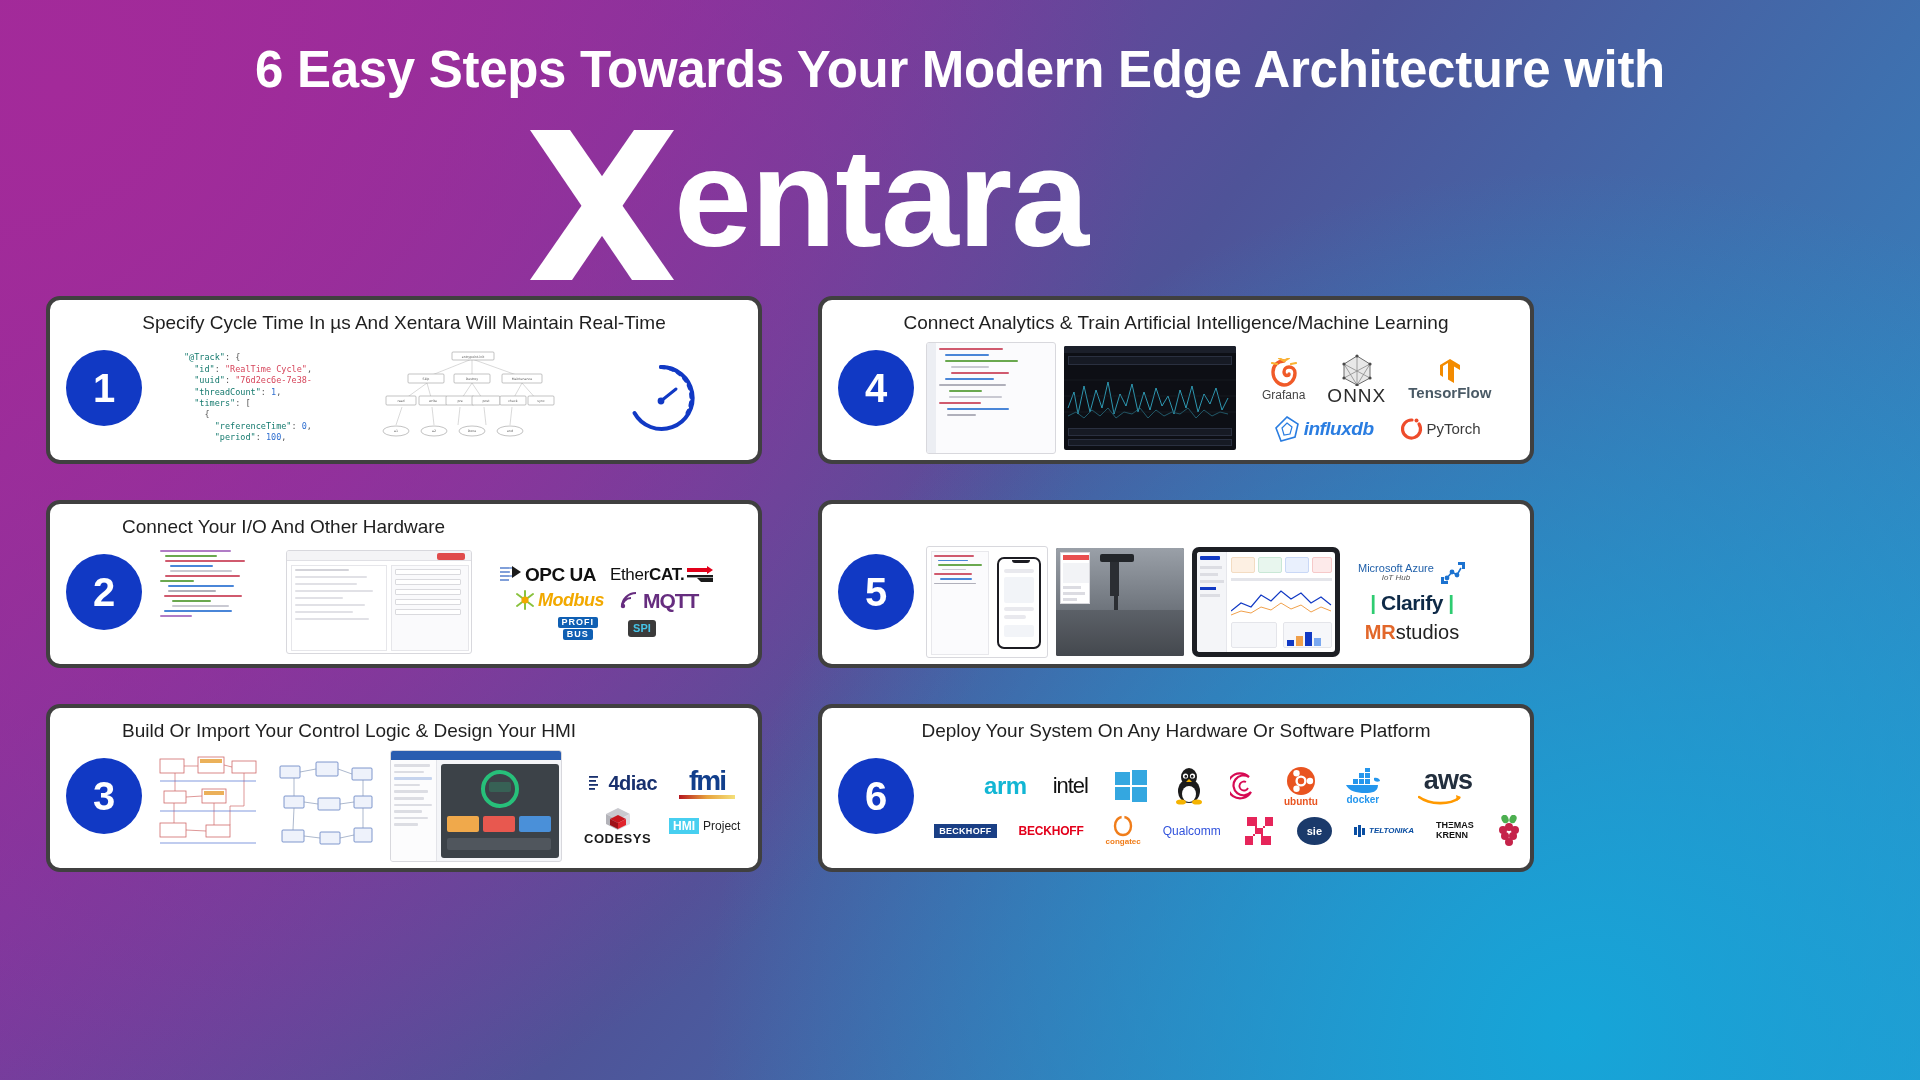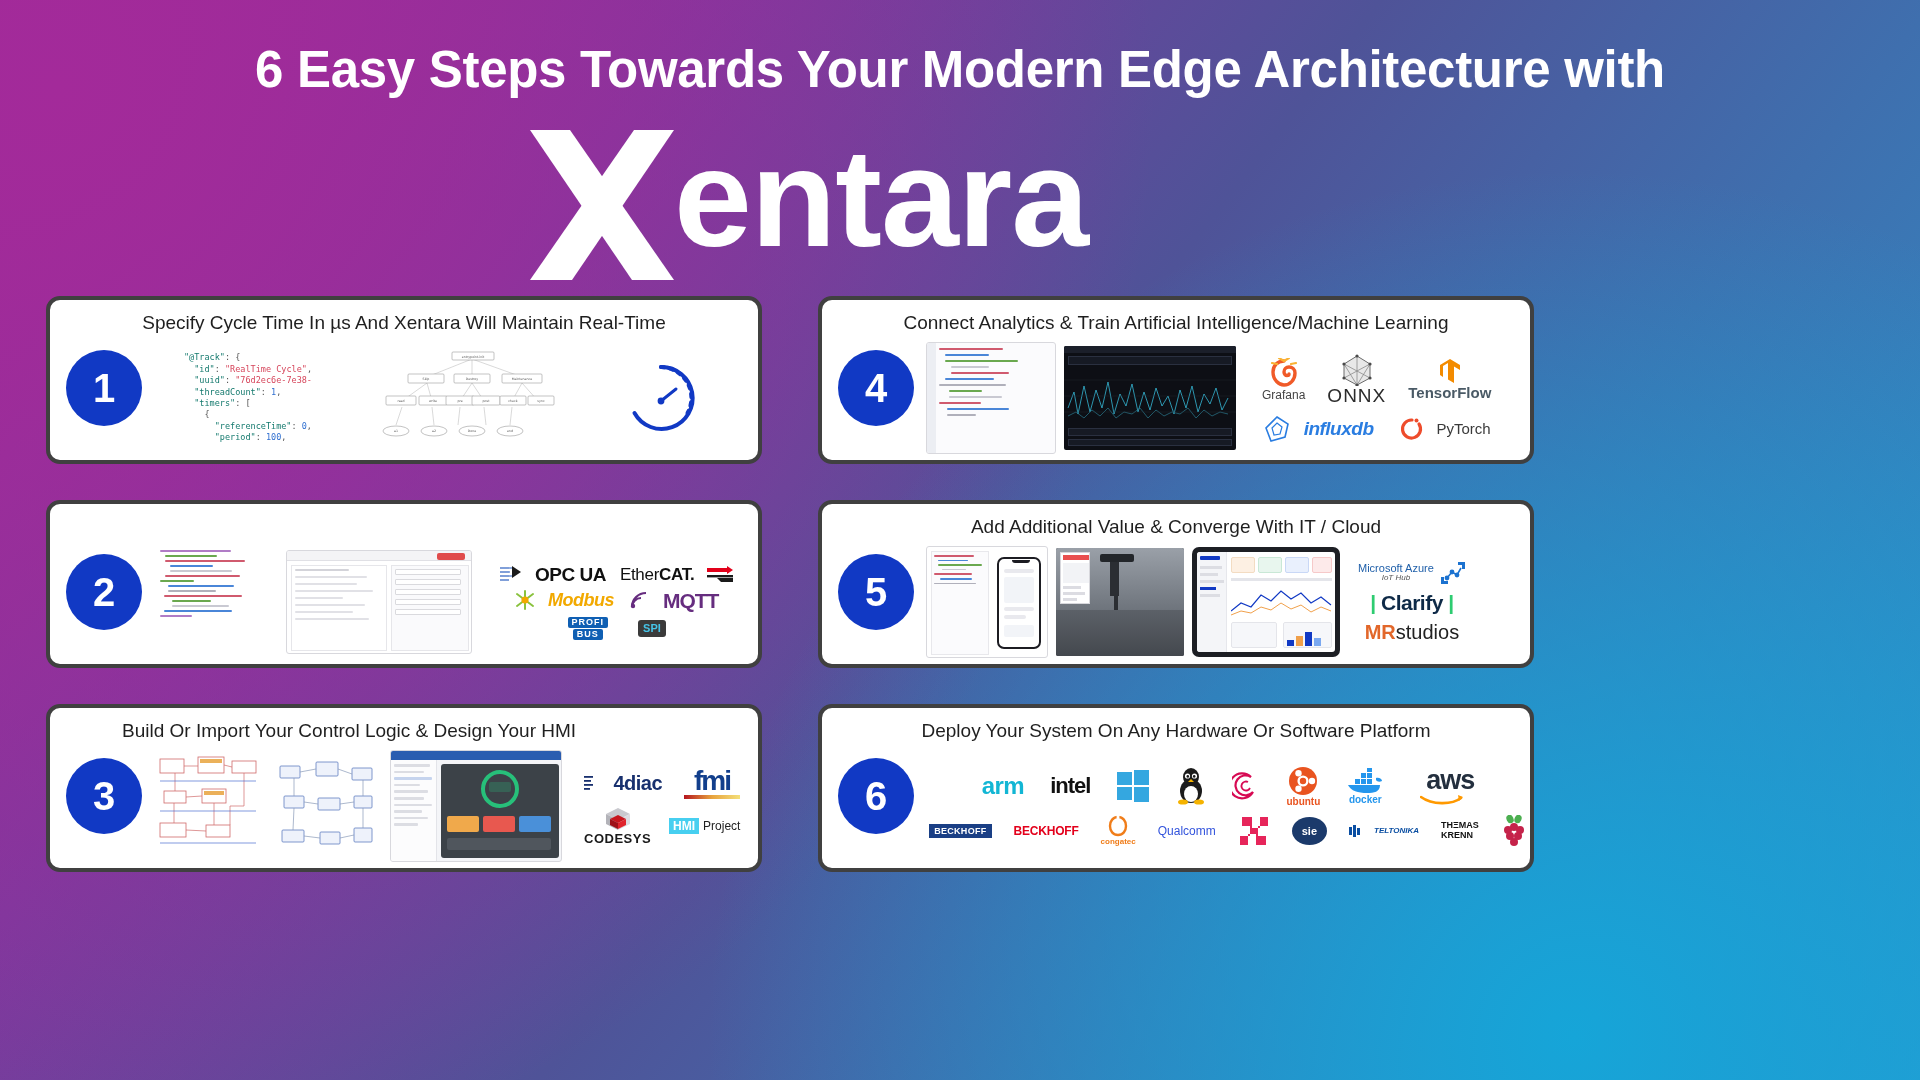--- a/index.html
+++ b/index.html
@@ -88,21 +88,21 @@
   
   .gauge { position: relative; width: 74px; height: 74px; }
 
   
   .mock-line { position: absolute; border-radius: 1px; }
   .mock-bar { position: absolute; }
 
   
   .logos { display: flex; flex-direction: column; justify-content: center; gap: 2px; flex: none; }
   .logo-row { display: flex; align-items: center; justify-content: center; gap: 10px; }
-  .logo { display: flex; align-items: center; gap: 13px; line-height: 1; white-space: nowrap; }
+  .logo { display: flex; align-items: center; gap: 3px; line-height: 1; white-space: nowrap; }
   .logo-text { font-weight: 700; }
 
   
   .lg-opcua { font-size: 19px; font-weight: 800; color: #101010; letter-spacing: -0.5px; }
   .lg-ethercat { font-size: 17px; color: #101010; letter-spacing: -0.3px; }
   .lg-ethercat b { font-weight: 800; }
   .lg-modbus { font-size: 18px; font-weight: 800; font-style: italic; color: #f2a900; letter-spacing: -0.5px; }
   .lg-mqtt { font-size: 21px; font-weight: 800; color: #662d7f; letter-spacing: -1px; }
   .lg-profibus { background: #0f5fb3; color: #fff; font-size: 9px; font-weight: 800; padding: 1px 4px; border-radius: 2px; letter-spacing: 1px; }
   .lg-spi { background: #3a3a3a; color: #46c4e8; font-size: 11px; font-weight: 800; padding: 3px 5px; border-radius: 3px; }
@@ -117,21 +117,21 @@
   .lg-tf { font-size: 15px; font-weight: 700; color: #4a5a66; }
   .lg-influx { font-size: 19px; font-weight: 800; font-style: italic; color: #2a7de1; letter-spacing: -0.5px; }
   .lg-pytorch { font-size: 15px; color: #3a3a3a; }
   .lg-azure { font-size: 11px; color: #1f5fa9; text-align: center; line-height: 1.1; }
   .lg-azure small { font-size: 8px; color: #555; display: block; font-style: italic; }
   .lg-clarify { font-size: 21px; font-weight: 800; color: #0e2a47; letter-spacing: -0.5px; }
   .lg-clarify i { color: #2ecc71; font-style: normal; }
   .lg-mr { font-size: 20px; color: #222; }
   .lg-mr b { color: #e2672a; font-weight: 800; }
   .lg-arm { font-size: 24px; font-weight: 700; color: #12b6d4; letter-spacing: -0.5px; }
-  .lg-intel { font-size: 22px; font-weight: 700; color: #111; letter-spacing: -1px; }
+  .lg-intel { font-size: 22px; font-weight: 400; color: #111; letter-spacing: -1px; }
   .lg-aws { font-size: 27px; font-weight: 700; color: #232f3e; letter-spacing: -1px; margin-left: 16px; }
   .lg-ubuntu { font-size: 10px; font-weight: 700; color: #e95420; }
   .lg-docker { font-size: 10px; font-weight: 700; color: #2496ed; }
   .lg-advantech { background: #1a3f85; color: #fff; font-size: 9px; font-weight: 800; padding: 2px 5px; letter-spacing: 0.3px; }
   .lg-beckhoff { font-size: 12px; font-weight: 800; color: #e3001b; letter-spacing: -0.2px; }
   .lg-congatec { font-size: 8px; font-weight: 700; color: #f07d1a; }
   .lg-qualcomm { font-size: 12px; color: #3253dc; }
   .lg-sie { background: #1b3a6b; color: #fff; font-size: 11px; font-weight: 700; border-radius: 50%; padding: 8px 10px; }
   .lg-teltonika { font-size: 8px; font-weight: 800; color: #0a4ea2; font-style: italic; }
   .lg-thomas { font-size: 9px; font-weight: 800; color: #111; line-height: 1.05; text-align: left; }
@@ -310,20 +310,21 @@
               <circle cx="16.5" cy="4.5" r="2" fill="#ee4c2c"></circle>
             </svg>
             <span class="lg-pytorch">PyTorch</span>
           </div>
         </div>
       </div>
     </div>
   </div>
 
   <div class="card">
+    <div class="card-title" style="text-align:left;left:72px;">Connect Your I/O And Other Hardware</div>
     <div class="badge">2</div>
     <div class="card-body">
 
       <div class="panel" style="width:124px;height:116px;background:#ffffff;">
         <div style="position:absolute;left:6px;top:6px;right:4px;">
           <div class="mock-line" style="position:relative;height:1.8px;width:62%;background:#b07cc6;margin-bottom:3.2px;"></div>
           <div class="mock-line" style="position:relative;height:1.8px;width:46%;background:#6aa84f;margin-bottom:3.2px;margin-left:5px;"></div>
           <div class="mock-line" style="position:relative;height:1.8px;width:70%;background:#d05a6e;margin-bottom:3.2px;margin-left:5px;"></div>
           <div class="mock-line" style="position:relative;height:1.8px;width:38%;background:#4a86d8;margin-bottom:3.2px;margin-left:10px;"></div>
           <div class="mock-line" style="position:relative;height:1.8px;width:54%;background:#c9c9d2;margin-bottom:3.2px;margin-left:10px;"></div>
@@ -419,21 +420,20 @@
           </div>
           <div class="logo">
             <span class="lg-spi">SPI</span>
           </div>
         </div>
       </div>
     </div>
   </div>
 
   <div class="card">
-    <div class="card-title">Add Additional Value &amp; Converge With IT / Cloud</div>
     <div class="badge">5</div>
     <div class="card-body">
 
       <div class="panel bordered" style="width:122px;height:112px;background:#fff;">
         <div class="mock-bar" style="left:4px;top:4px;width:58px;height:104px;background:#fbfbfd;border:1px solid #e8e8ec;"></div>
         <div style="position:absolute;left:7px;top:8px;">
           <div class="mock-line" style="position:relative;height:1.6px;width:40px;background:#d05a6e;margin-bottom:3px;"></div>
           <div class="mock-line" style="position:relative;height:1.6px;width:30px;background:#4a86d8;margin-bottom:3px;margin-left:4px;"></div>
           <div class="mock-line" style="position:relative;height:1.6px;width:44px;background:#6aa84f;margin-bottom:3px;margin-left:4px;"></div>
           <div class="mock-line" style="position:relative;height:1.6px;width:24px;background:#c9c9d2;margin-bottom:3px;margin-left:8px;"></div>

